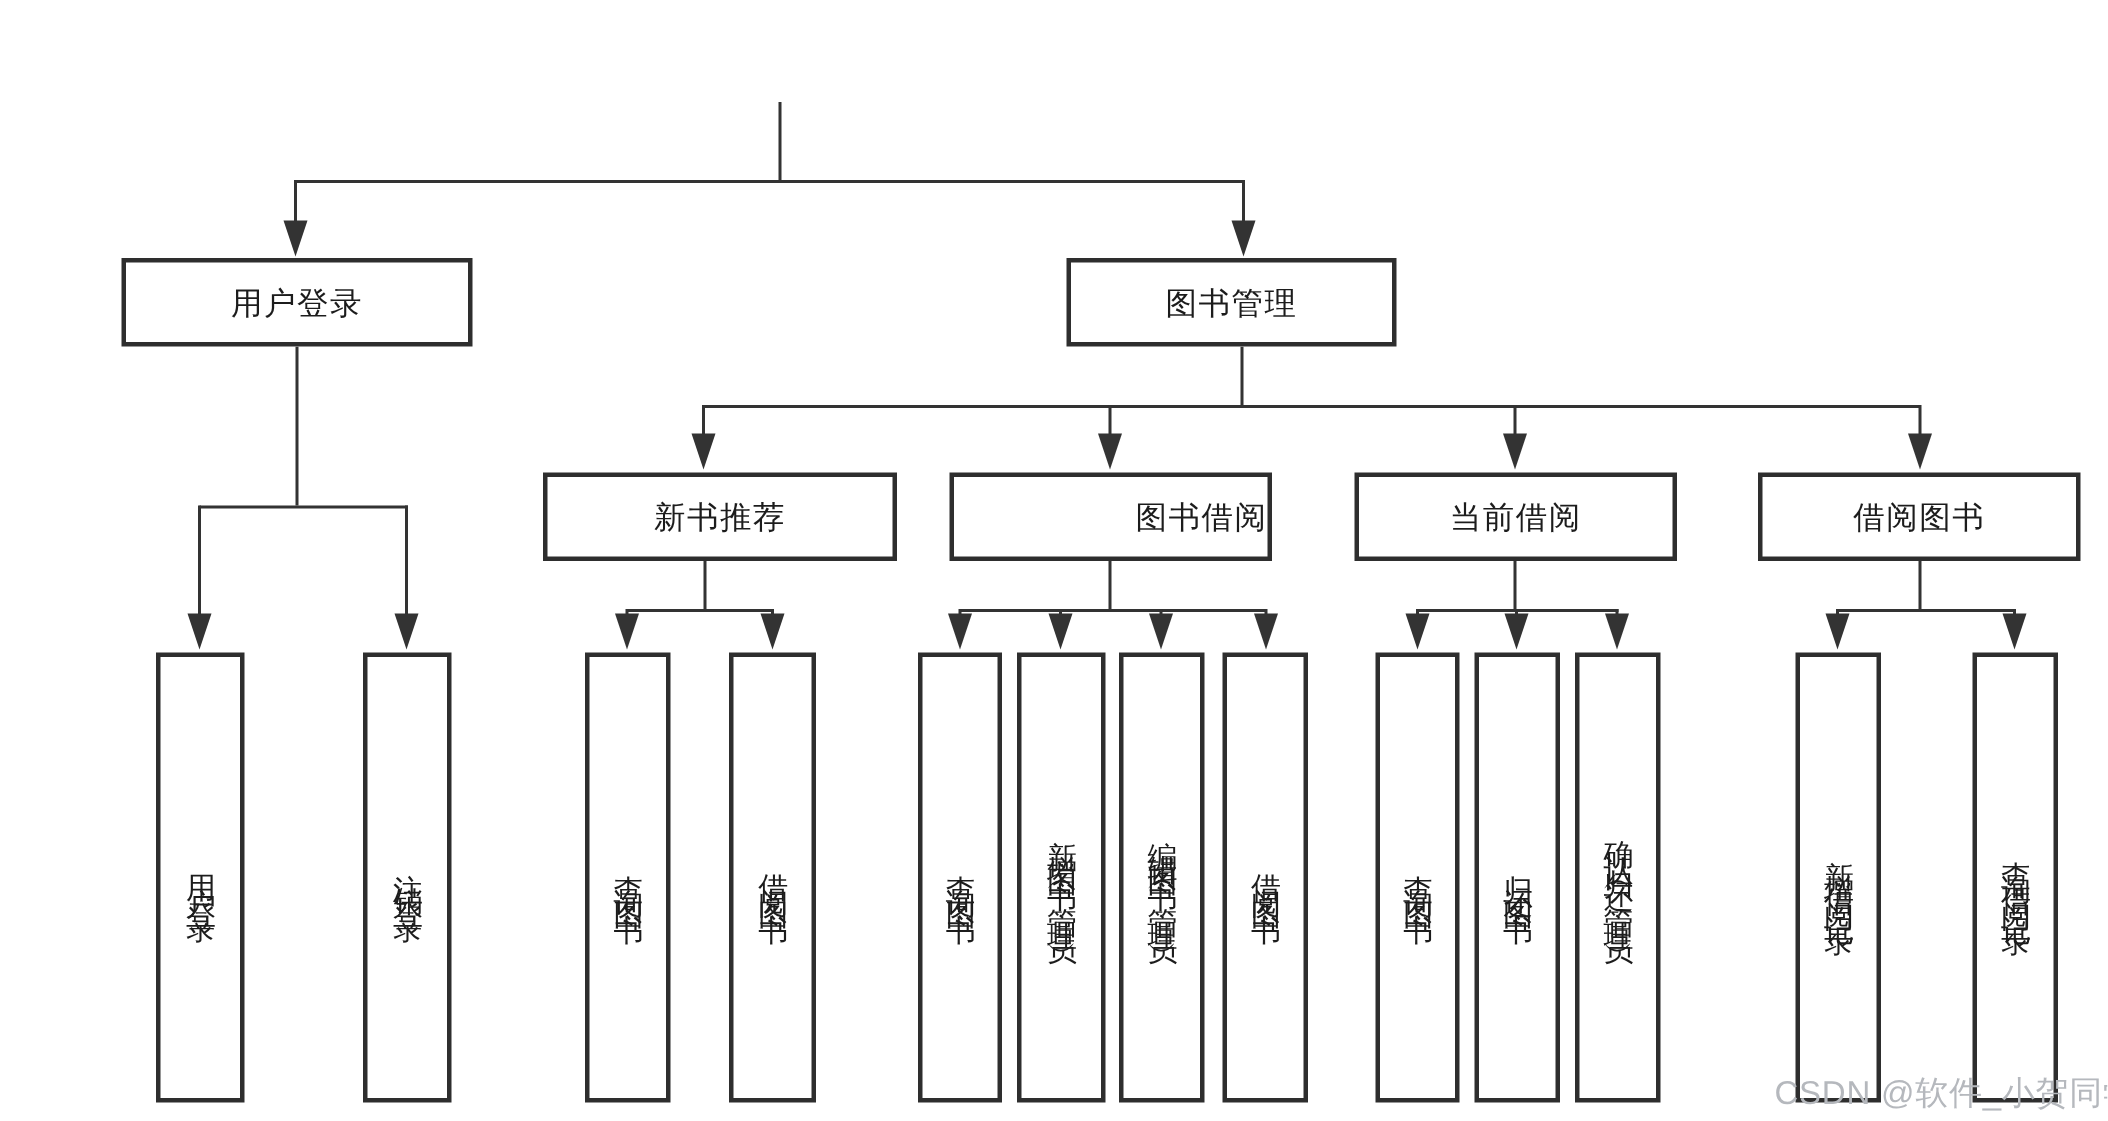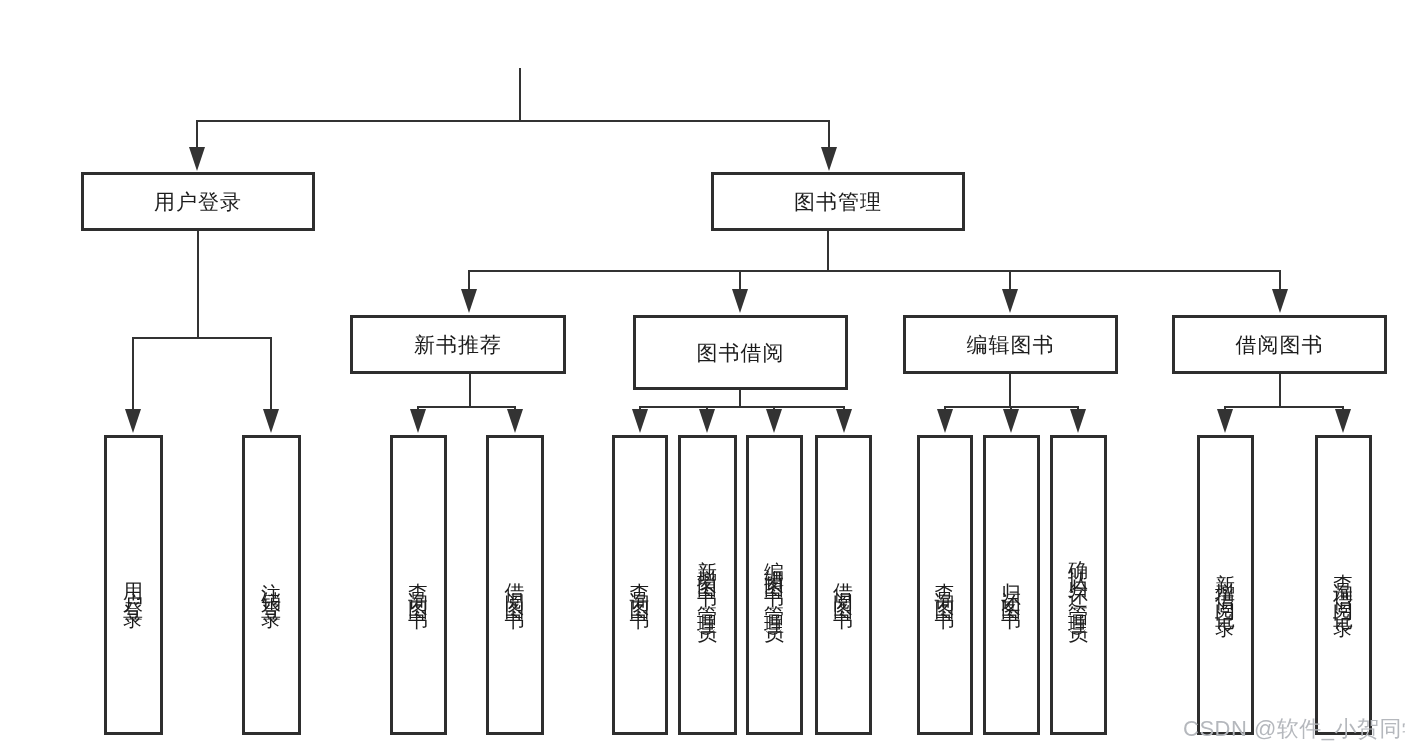--- a/index.html
+++ b/index.html
@@ -32,32 +32,32 @@
 </style>
 </head>
 <body>
 
 <div id="stage">
 
 
   <div class="box" style="left:81px;top:172px;width:234px;height:59px;">
     <span>用户登录</span>
   </div>
-  <div class="box" style="left:711px;top:172px;width:254px;height:59px;">
+  <div class="box" style="left:711px;top:172px;width:220px;height:59px;">
     <span>图书管理</span>
   </div>
 
-  <div class="box" style="left:350px;top:315px;width:216px;height:59px;">
+  <div class="box" style="left:362px;top:315px;width:236px;height:59px;">
     <span>新书推荐</span>
   </div>
-  <div class="box" style="left:633px;top:315px;width:215px;height:75px;">
+  <div class="box" style="left:633px;top:315px;width:215px;height:59px;justify-content:flex-end;">
     <span>图书借阅</span>
   </div>
   <div class="box" style="left:903px;top:315px;width:215px;height:59px;">
-    <span>编辑图书</span>
+    <span>当前借阅</span>
   </div>
   <div class="box" style="left:1172px;top:315px;width:215px;height:59px;">
     <span>借阅图书</span>
   </div>
 
   <div class="box leaf" style="left:104px;width:59px;">
     <span>用户登录</span>
   </div>
   <div class="box leaf" style="left:242px;width:59px;">
     <span>注销登录</span>

